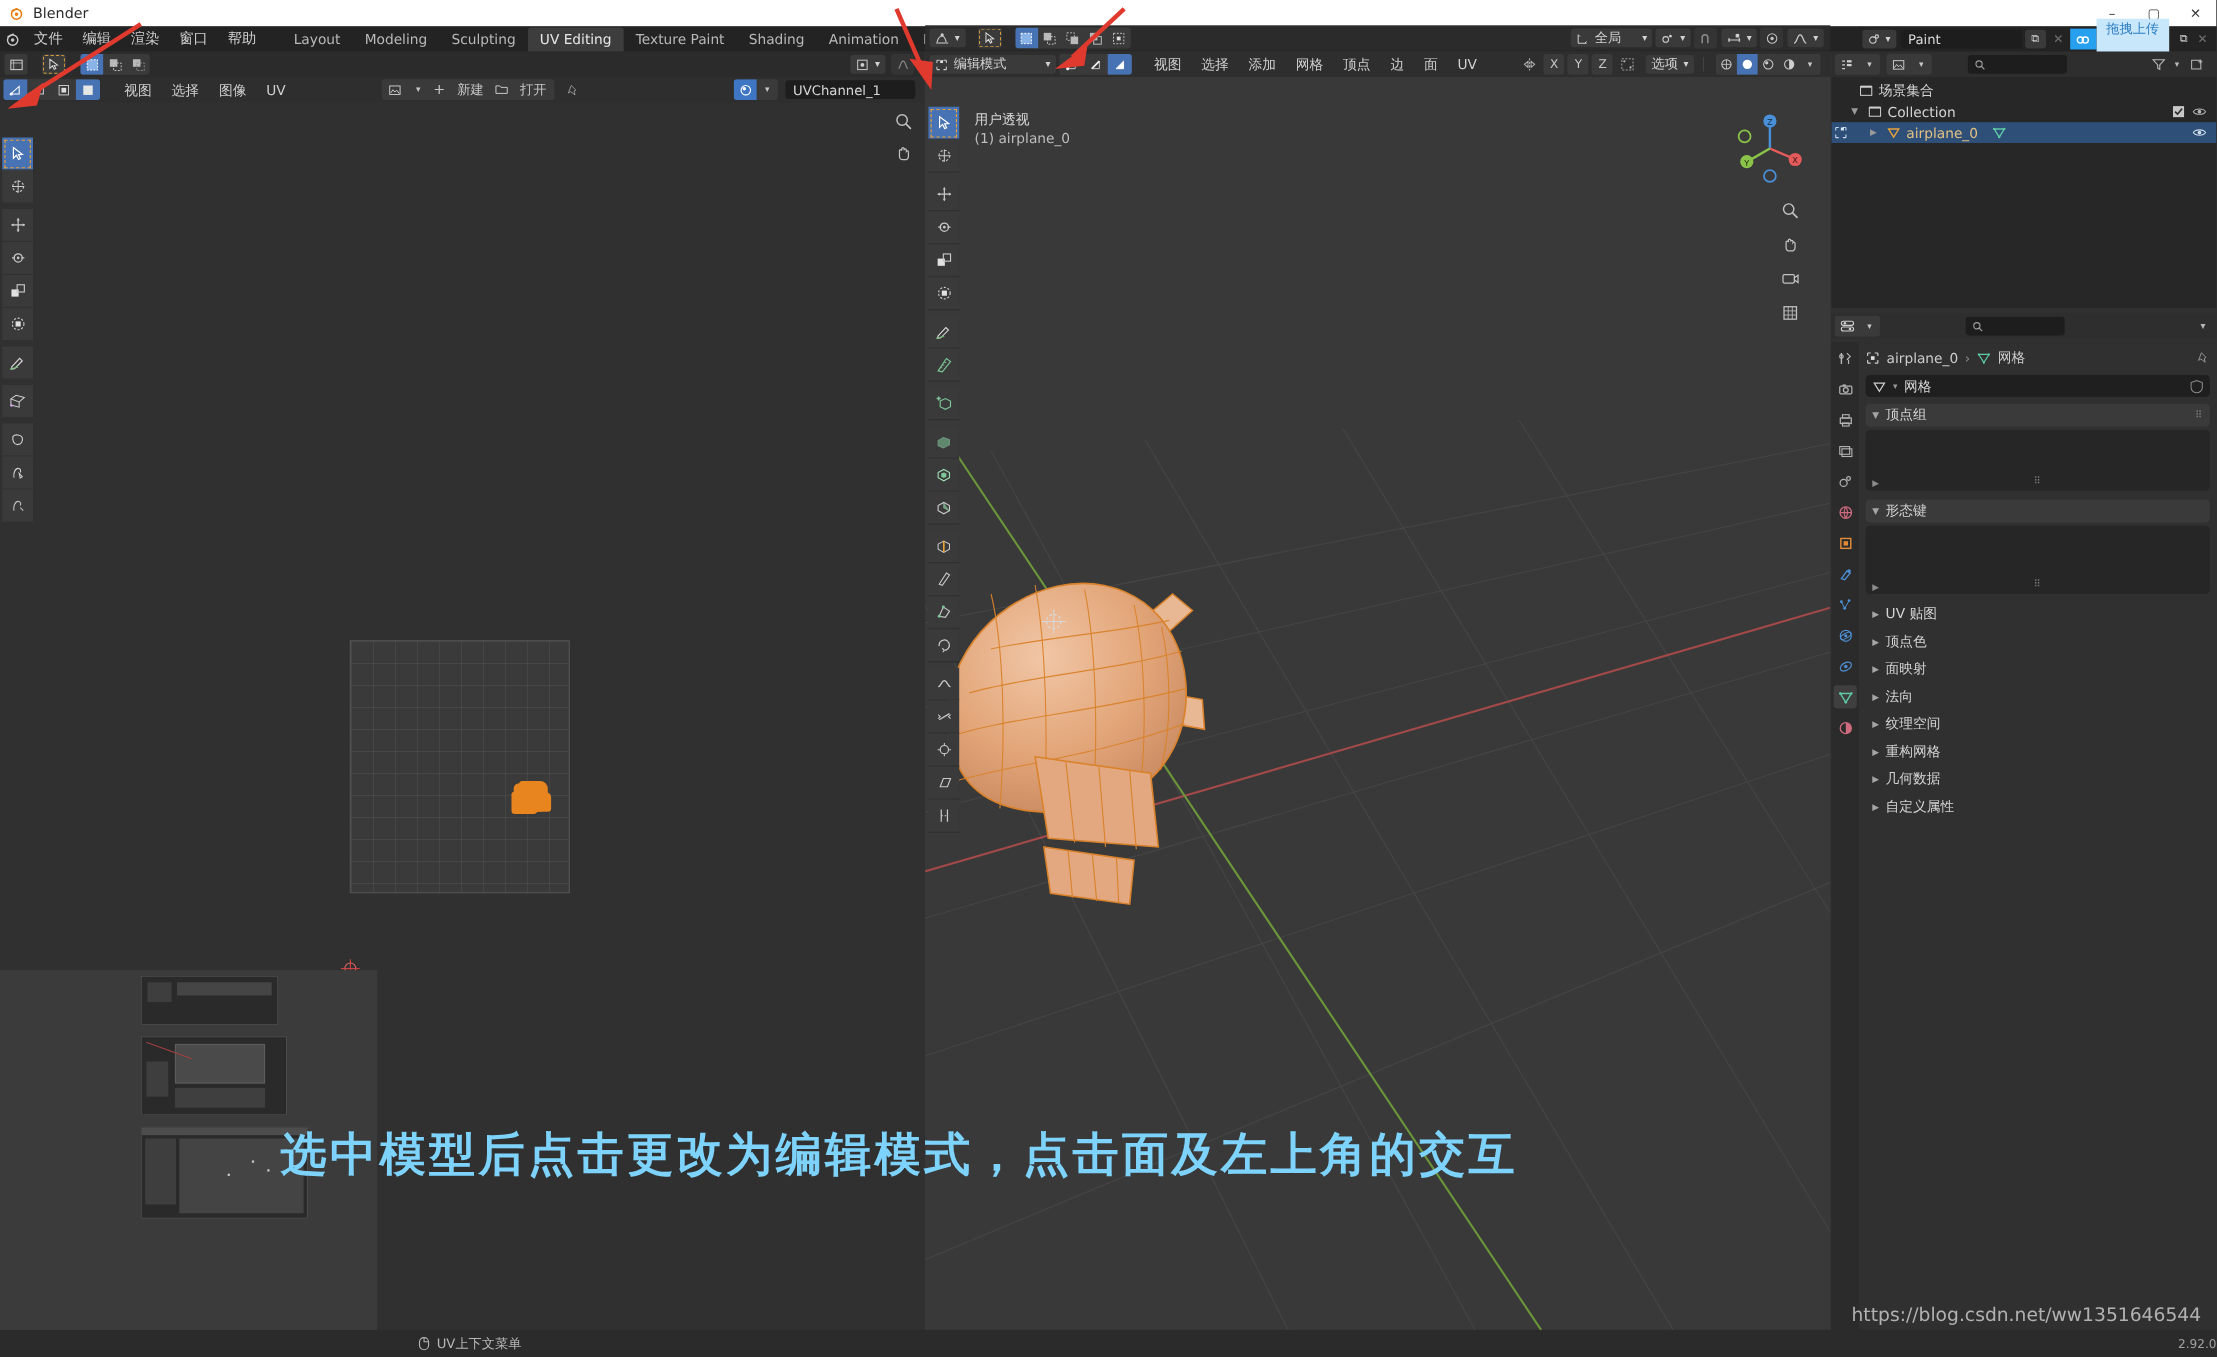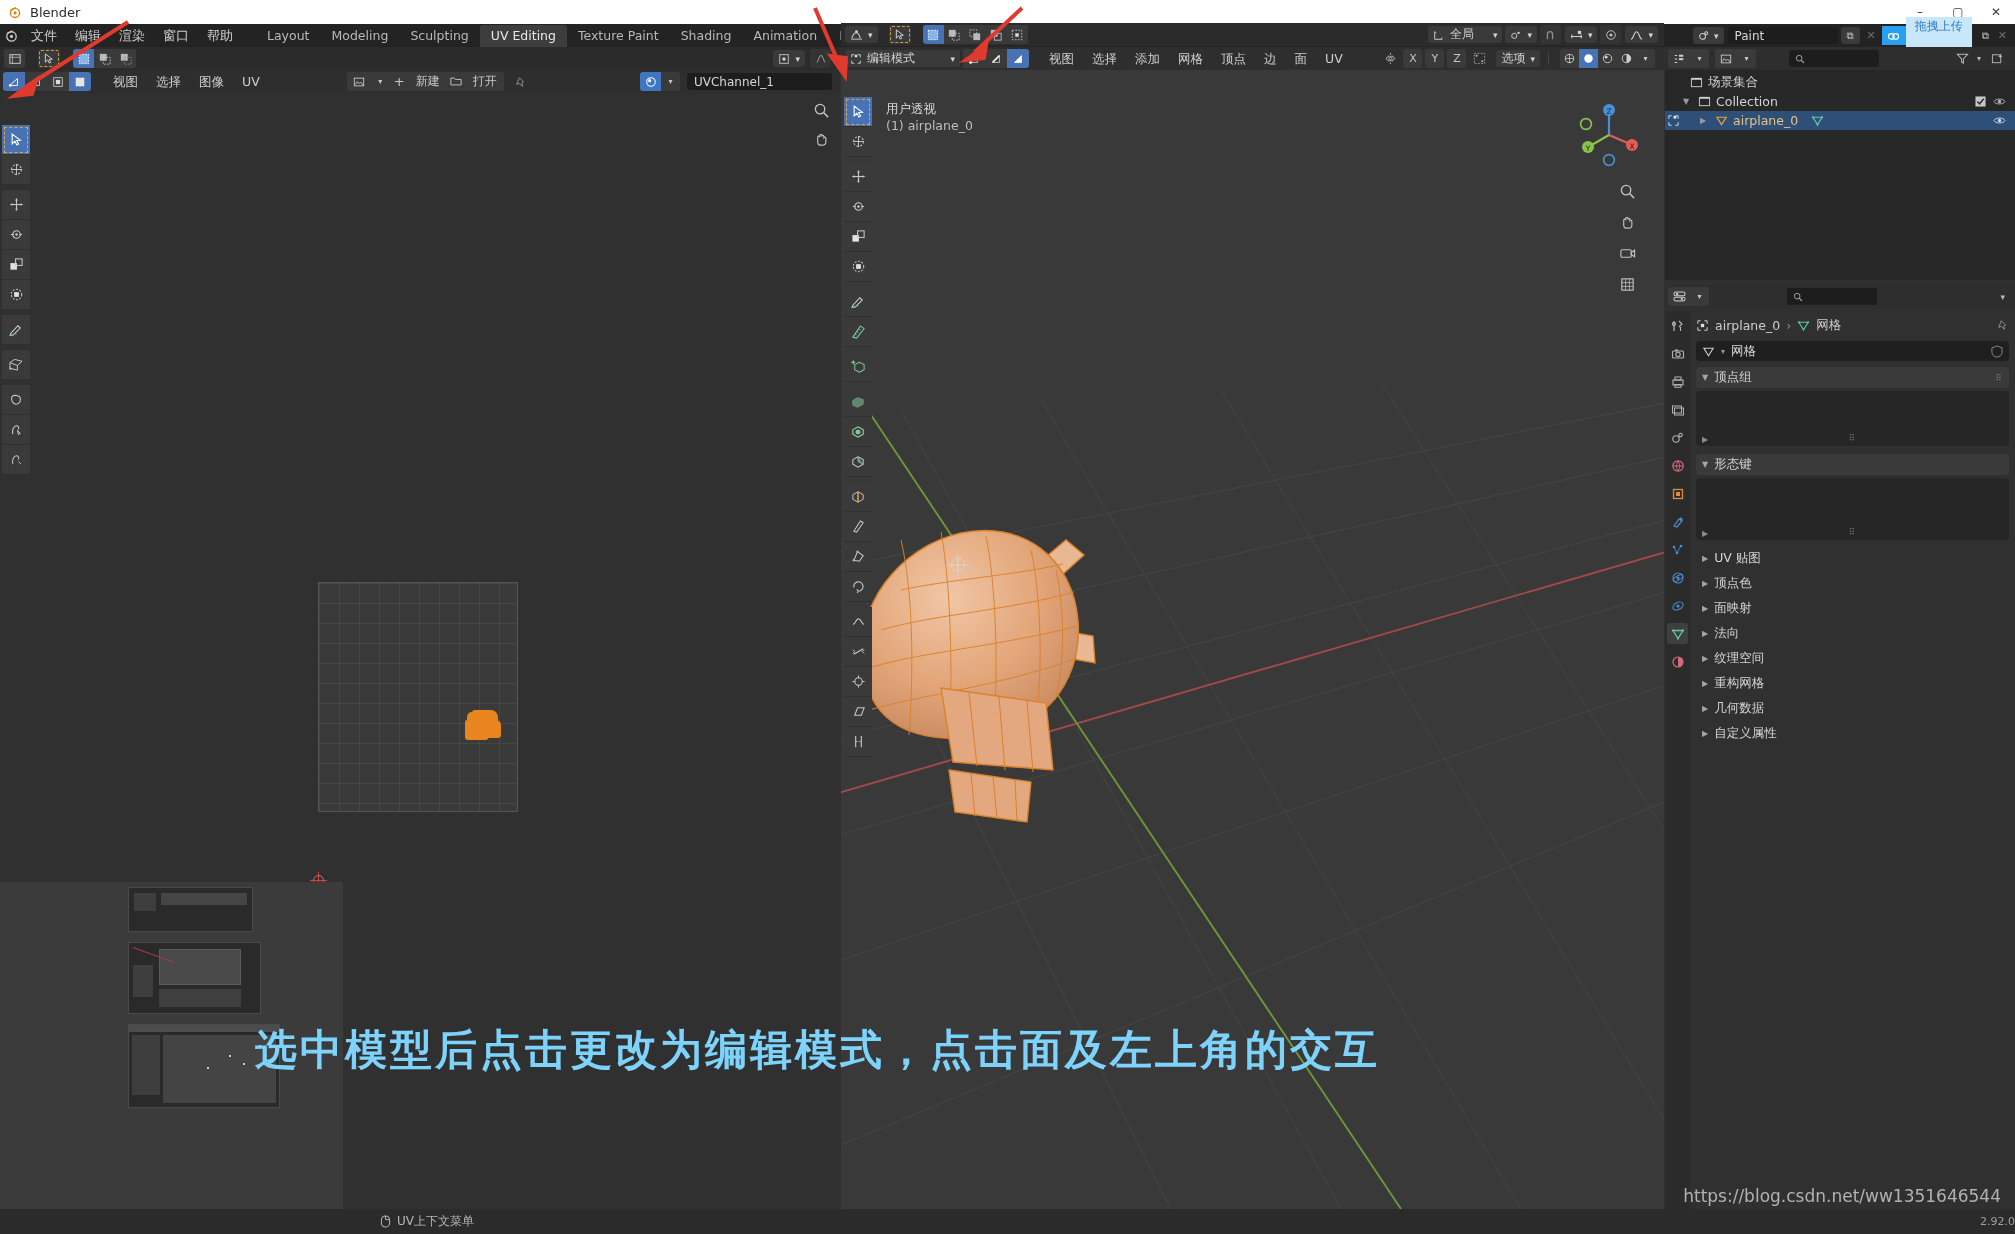--- a/index.html
+++ b/index.html
@@ -343,21 +343,21 @@
       <div style="margin-left:auto;display:flex;align-items:center;padding-right:8px;">
         <div class="grp">
           <span class="btn-ico on" style="width:21px;height:19px;background:#3f76c4;">
             <svg width="12" height="12" viewBox="0 0 14 14">
                 <circle cx="7" cy="7" r="5" fill="none" stroke="#fff" stroke-width="1.2"></circle>
                 <circle cx="5.4" cy="5.4" r="1.8" fill="#fff"></circle>
               </svg>
           </span>
           <span class="btn-ico" style="width:12px;height:19px;font-size:8px;">▾</span>
         </div>
-        <div class="txtfield" style="width:145px;margin-left:4px;">UVChannel_1</div>
+        <div class="txtfield" style="width:118px;margin-left:4px;">UVChannel_1</div>
       </div>
     </div>
 
     <div class="uv-canvas">
       <div class="uv-grid"></div>
       <div class="uv-island"></div>
       <div class="uv-cursor">
           <span></span>
         </div>
 

